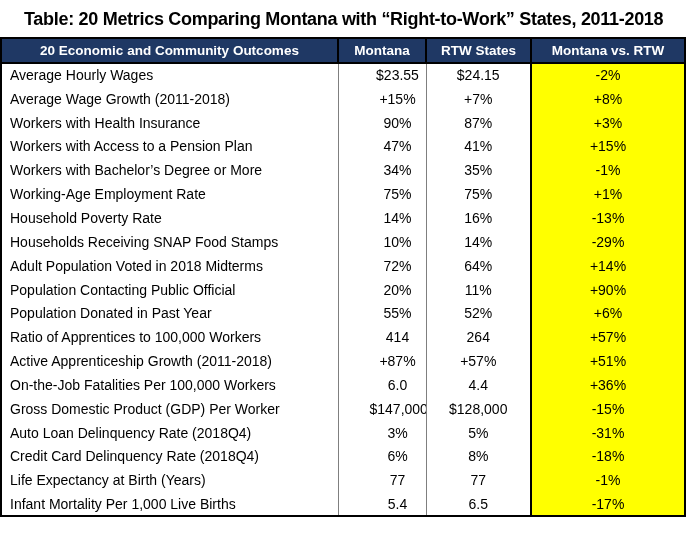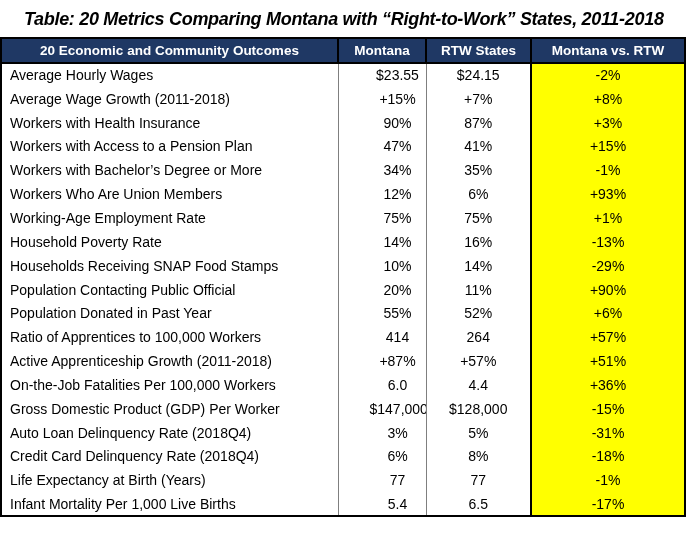--- a/index.html
+++ b/index.html
@@ -17,21 +17,20 @@
     width: 700px; height: 555px;
     background: var(--page-bg);
     font-family: "Liberation Sans", sans-serif;
     color: var(--text);
     overflow: hidden;
   }
   .title {
     margin: 9px 0 7px 24px;
     font-size: 18px;
     font-weight: bold;
-    font-style: italic;
     letter-spacing: -0.3px;
     white-space: nowrap;
   }
   table.metrics {
     border-collapse: collapse;
     table-layout: fixed;
     width: 684px;
     margin-left: 0;
     border: 2px solid var(--border);
   }
@@ -114,44 +113,44 @@
           <td class="c2">41%</td>
           <td class="c3">+15%</td>
         </tr>
         <tr>
           <td class="c0">Workers with Bachelor’s Degree or More</td>
           <td class="c1">34%</td>
           <td class="c2">35%</td>
           <td class="c3">-1%</td>
         </tr>
         <tr>
-          <td class="c0">Workers Who Are Union Members</td>
-          <td class="c1">12%</td>
-          <td class="c2">6%</td>
-          <td class="c3">+93%</td>
-        </tr>
-        <tr>
           <td class="c0">Working-Age Employment Rate</td>
           <td class="c1">75%</td>
           <td class="c2">75%</td>
           <td class="c3">+1%</td>
         </tr>
         <tr>
           <td class="c0">Household Poverty Rate</td>
           <td class="c1">14%</td>
           <td class="c2">16%</td>
           <td class="c3">-13%</td>
         </tr>
         <tr>
           <td class="c0">Households Receiving SNAP Food Stamps</td>
           <td class="c1">10%</td>
           <td class="c2">14%</td>
           <td class="c3">-29%</td>
         </tr>
         <tr>
+          <td class="c0">Adult Population Voted in 2018 Midterms</td>
+          <td class="c1">72%</td>
+          <td class="c2">64%</td>
+          <td class="c3">+14%</td>
+        </tr>
+        <tr>
           <td class="c0">Population Contacting Public Official</td>
           <td class="c1">20%</td>
           <td class="c2">11%</td>
           <td class="c3">+90%</td>
         </tr>
         <tr>
           <td class="c0">Population Donated in Past Year</td>
           <td class="c1">55%</td>
           <td class="c2">52%</td>
           <td class="c3">+6%</td>

